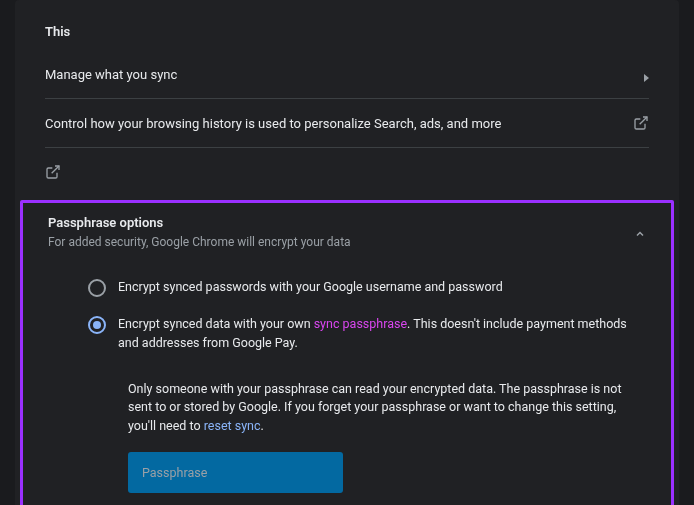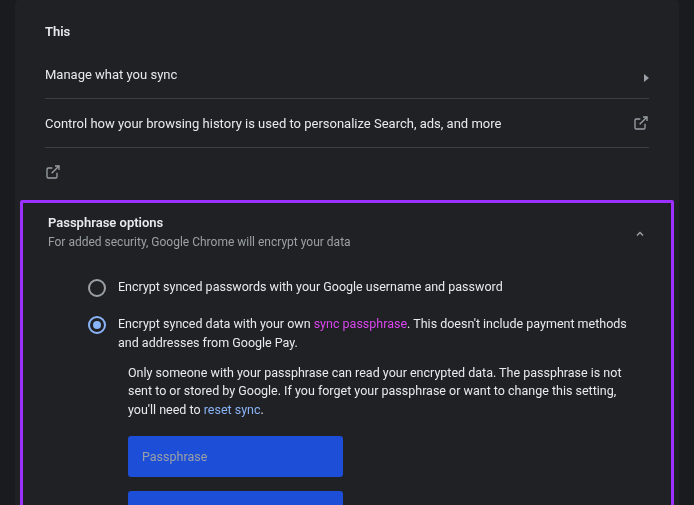--- a/index.html
+++ b/index.html
@@ -17,24 +17,24 @@
     .enc-header { display: flex; align-items: flex-start; justify-content: space-between; padding-bottom: 12px; cursor: pointer; }
     .chev-up { margin-top: 10px; }
 
     .radio-list { padding: 8px 10px 0 40px; }
     .radio-row { display: flex; align-items: flex-start; gap: 12px; padding: 9px 0; }
     .radio-outer { width: 18px; height: 18px; border: 2px solid #9aa0a6; border-radius: 50%; flex-shrink: 0; cursor: pointer; display: flex; align-items: center; justify-content: center; margin-top: 1px; }
     .radio-outer.selected { border-color: #8ab4f8; }
     .radio-inner { width: 8px; height: 8px; background: #8ab4f8; border-radius: 50%; }
     .radio-text { font-size: 12.5px; color: #e8eaed; line-height: 1.5; }
     .radio-text a { color: #d946ef; text-decoration: none; cursor: pointer; }
-    .note { font-size: 12.5px; color: #e8eaed; line-height: 1.5; margin: 2px 10px 0 80px; }
+    .note { font-size: 12.5px; color: #e8eaed; line-height: 1.5; margin: 18px 10px 0 80px; }
     .note a { color: #8ab4f8; text-decoration: none; cursor: pointer; }
     .form-area { margin: 16px 0 0 80px; }
-    .field { background: #1d4ed8; border: none; padding: 13px 14px; font-size: 12.5px; color: #e8eaed; outline: none; width: 215px; display: block; border-radius: 3px; }
+    .field { background: #0369a1; border: none; padding: 13px 14px; font-size: 12.5px; color: #e8eaed; outline: none; width: 215px; display: block; border-radius: 3px; }
     .field::placeholder { color: #9aa0a6; }
     .gap { height: 14px; }
   </style>
 </head>
 <body>
 
 <div class="outer">
   <div class="panel">
 
     <div class="section-heading">This</div>

